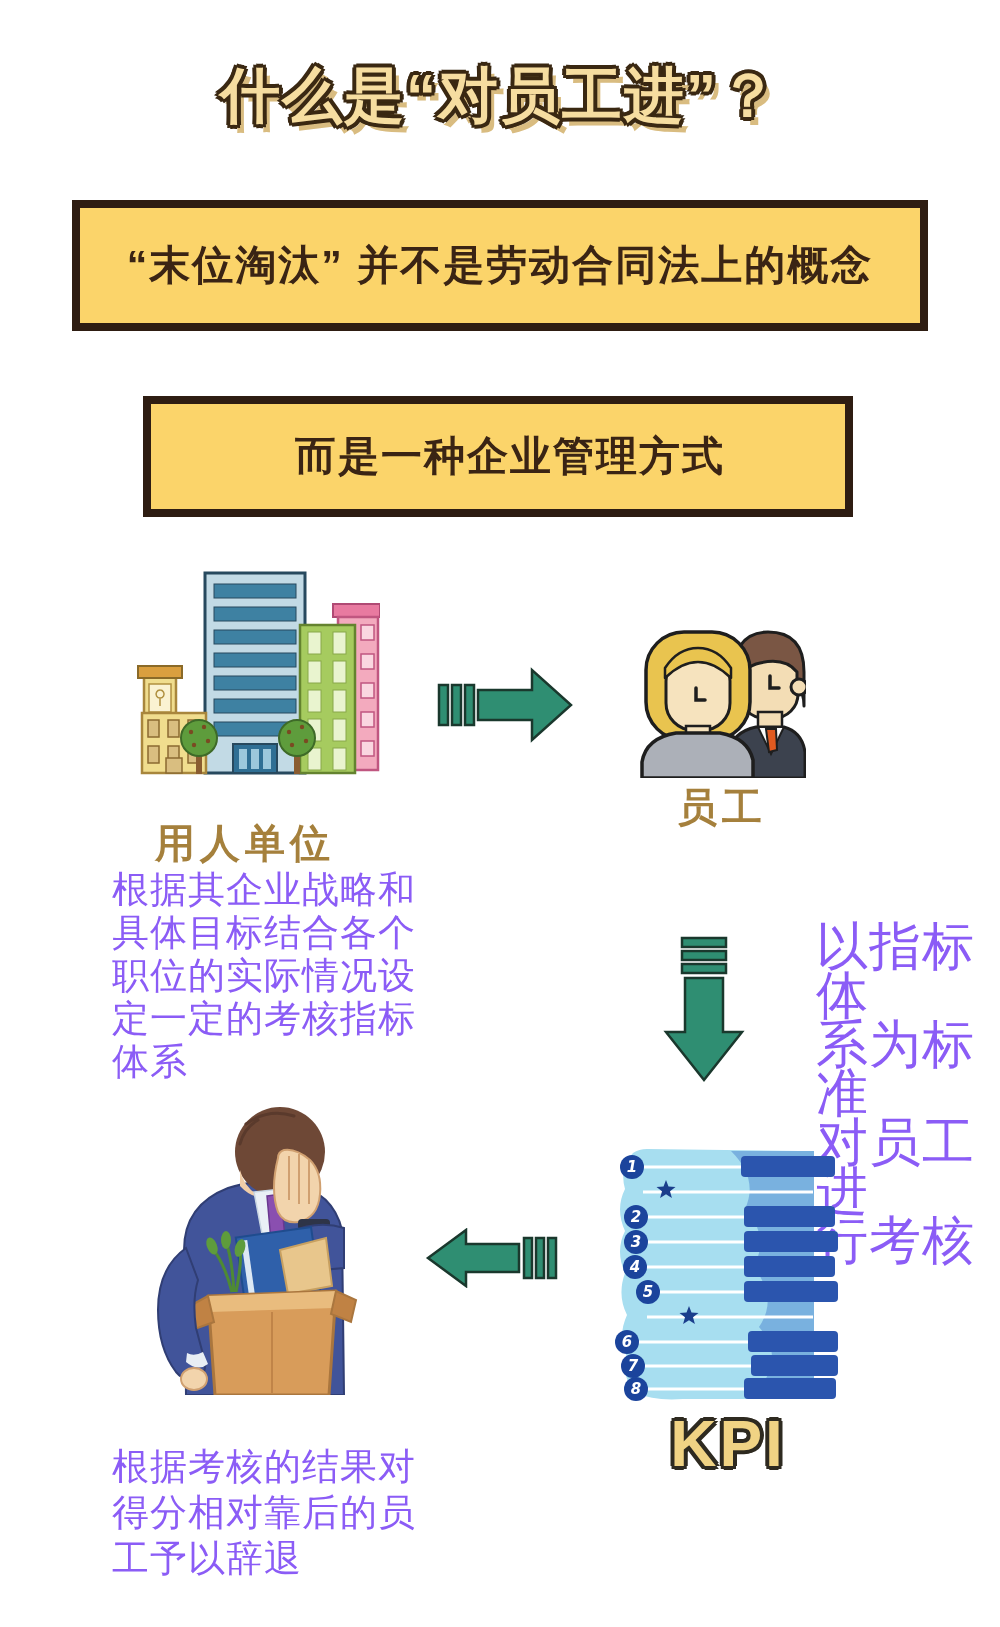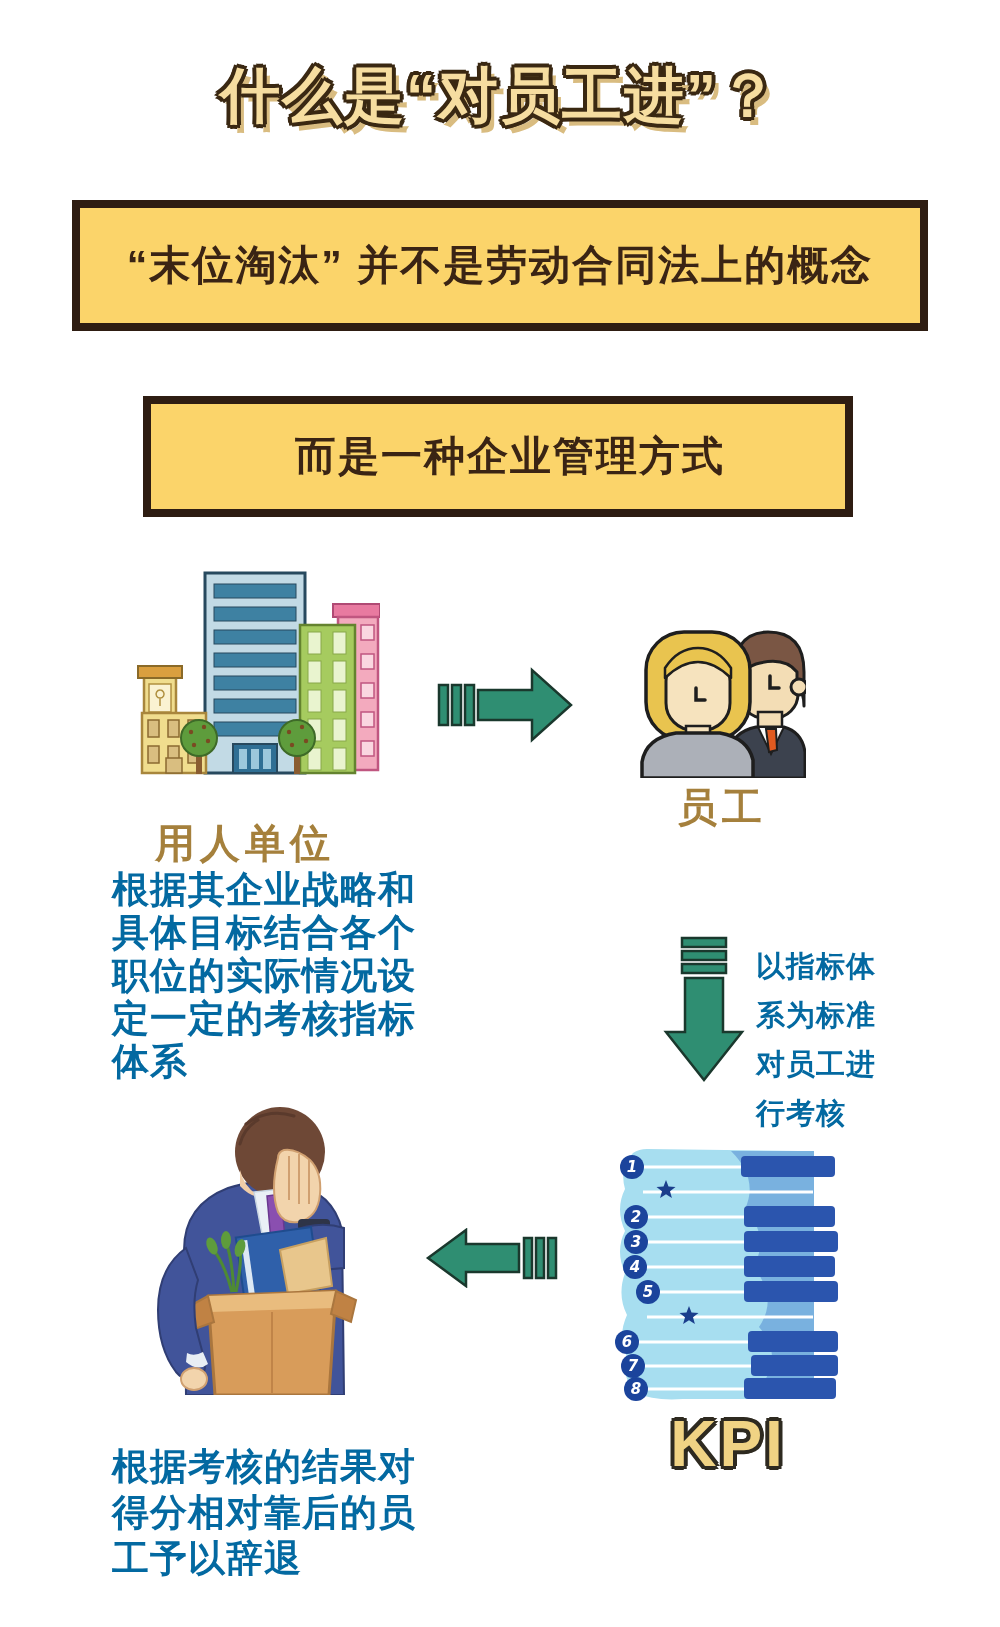--- a/index.html
+++ b/index.html
@@ -32,25 +32,25 @@
   .banner-1{left:72px;top:200px;width:856px;height:131px;}
   .banner-2{left:143px;top:396px;width:710px;height:121px;padding-left:24px;}
 
   
   .icon-label{
     font-size:40px;font-weight:700;color:#A5803C;letter-spacing:5px;text-align:center;
   }
   .employer-label{left:108px;top:780px;width:274px;margin-top:36px;}
   .employee-label{left:638px;top:780px;width:168px;}
   .para{
-    font-size:37px;font-weight:700;color:#0369a1;line-height:43px;
+    font-size:37px;font-weight:400;color:#8b5cf6;line-height:43px;
     white-space:pre-line;letter-spacing:1px;
   }
   .employer-desc{left:112px;top:868px;width:344px;}
-  .assessment-desc{left:756px;top:922px;width:170px;line-height:49px;font-size:29px;margin-top:20px;}
+  .assessment-desc{left:816px;top:922px;width:170px;line-height:49px;font-size:52px;}
   .dismissal-desc{left:112px;top:1444px;width:352px;line-height:46px;}
 
   
   .kpi-label{
     left:613px;top:1407px;width:230px;text-align:center;
     font-size:64px;font-weight:900;letter-spacing:3px;color:#F0D384;
     text-shadow:
       -3px -3px 0 #2E2A20, 3px -3px 0 #2E2A20,
       -3px  3px 0 #2E2A20, 3px  3px 0 #2E2A20,
       -4px  0   0 #2E2A20, 4px  0   0 #2E2A20,

